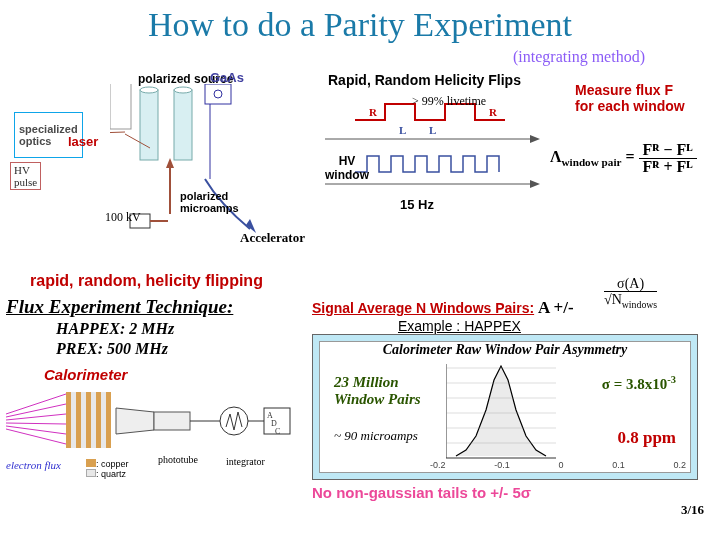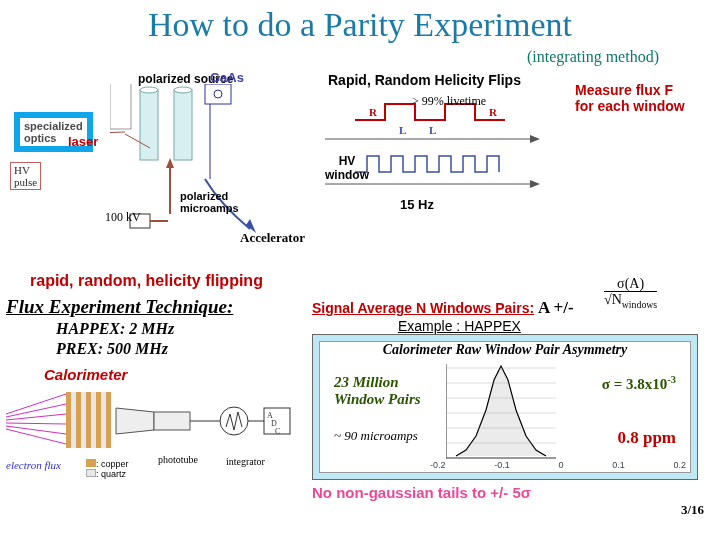--- a/index.html
+++ b/index.html
@@ -14,30 +14,30 @@
   .title {
     font-size: 34px;
     color: #1a7aa8;
     text-align: center;
     margin-top: 6px;
     font-family: Georgia, serif;
     font-weight: normal;
   }
   .subtitle {
     font-size: 16px;
-    color: #0f766e;
+    color: #8b5cf6;
     position: absolute;
     top: 48px;
-    right: 61px;
+    right: 75px;
     font-family: Georgia, serif;
   }
   .top-section { position: absolute; top: 72px; left: 10px; width: 700px; height: 210px; }
   .specialized-box {
     position: absolute; left: 4px; top: 40px;
-    border: 6px solid #0ea5e9; padding: 2px 4px; font-size: 11px;
+    border: 1px solid #0ea5e9; padding: 10px 4px; font-size: 11px;
     font-family: Verdana, sans-serif; font-weight: bold; color: #4a4a4a;
   }
   .polsrc { position:absolute; left:128px; top:0; font-size:12px; font-family: Verdana,sans-serif; font-weight:bold;}
   .gaas { position:absolute; left:200px; top:-2px; font-size:13px; color:#4040a0; font-family: Verdana,sans-serif; font-weight:bold;}
   .hvpulse-box {
     position:absolute; left:0px; top:90px;
     border:1px solid #c06060; padding:1px 3px; font-size:11px;
     font-family: Georgia,serif; color:#2a2a2a;
   }
   .laser-lbl { position:absolute; left:58px; top:62px; font-size:13px; color:#c00000; font-family:Verdana,sans-serif; font-weight:bold;}
@@ -142,20 +142,28 @@
     <line x1="0" y1="90" x2="210" y2="90" stroke="#555"></line>
     <polygon points="205,86 205,94 215,90" fill="#555"></polygon>
   </svg>
   <div class="livetime">&gt; 99% livetime</div>
   <div class="hvwin-lbl" style="white-space:pre-line;">HV
 window</div>
   <div class="hz15">15 Hz</div>
 
   <div class="measure-flux" style="white-space:pre-line;">Measure flux F
 for each window</div>
+  <div class="asym-formula">
+    <span>Λ</span><sub>window pair</sub>
+    <span style="font-weight:bold;"> = </span>
+    <span style="display:inline-block;vertical-align:middle;text-align:center;line-height:1;">
+      <span style="display:block;border-bottom:1.5px solid #000;padding:0 4px;">Fᴿ − Fᴸ</span>
+      <span style="display:block;padding:0 4px;">Fᴿ + Fᴸ</span>
+    </span>
+  </div>
 </div>
 
 <div class="bottom-section">
   <div class="flux-title ul">Flux Experiment Technique:</div>
   <div class="happex-line">HAPPEX: 2 MHz</div>
   <div class="prex-line">PREX: 500 MHz</div>
   <div class="calorimeter-lbl">Calorimeter</div>
 
   <svg class="cal-svg" width="290" height="80">
     <path d="M 0 30 L 60 10 M 0 33 L 60 20 M 0 36 L 60 30 M 0 39 L 60 40 M 0 42 L 60 50 M 0 45 L 60 60" stroke="#d030c0" stroke-width="1"></path>

